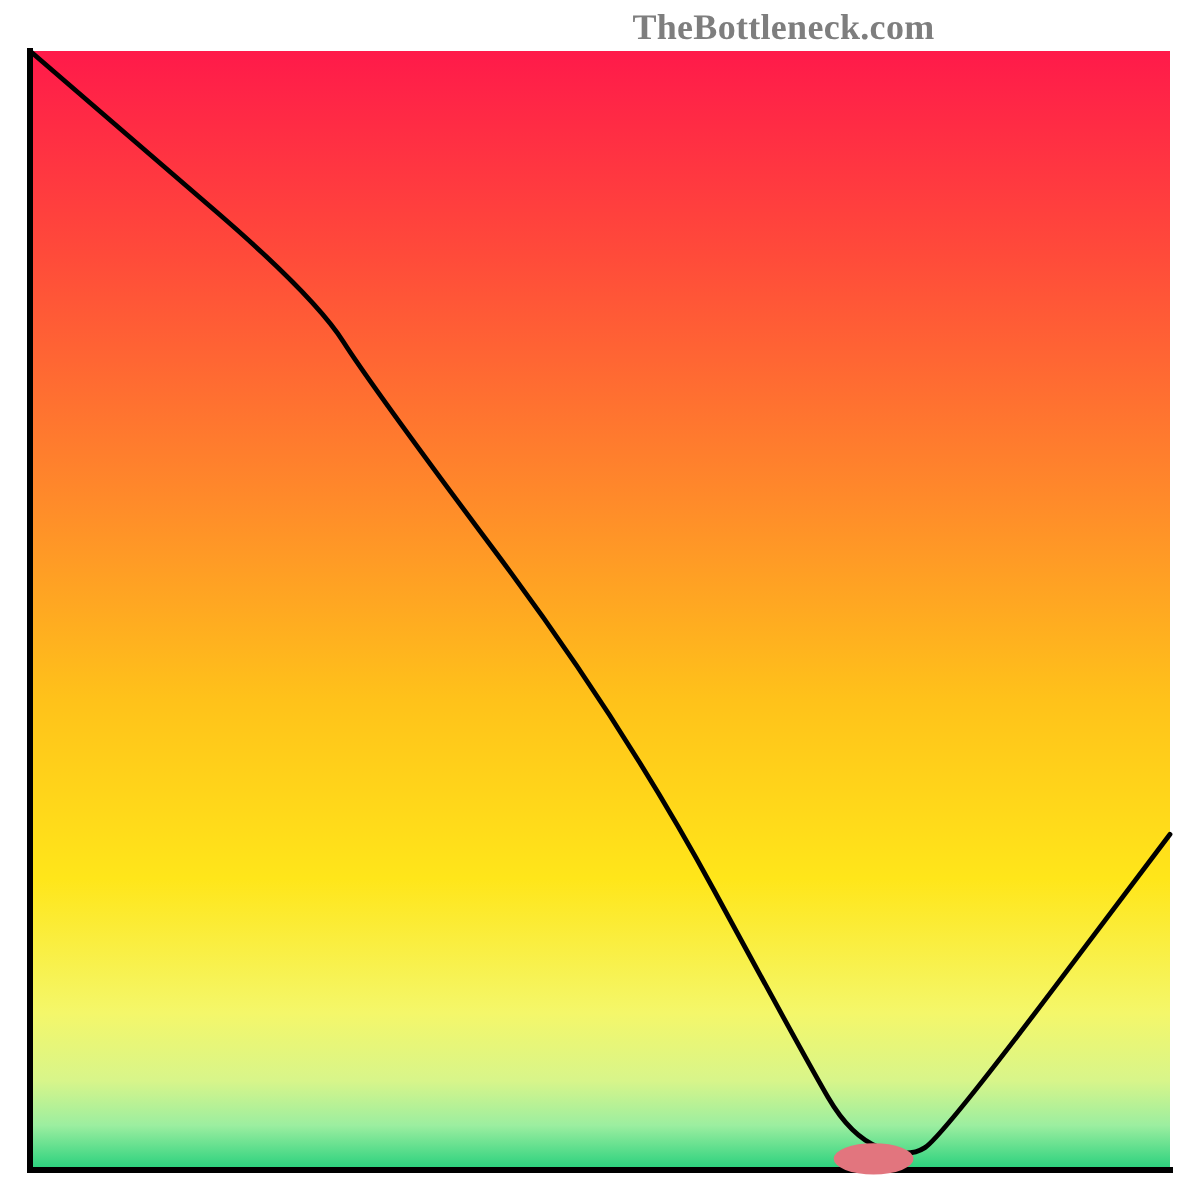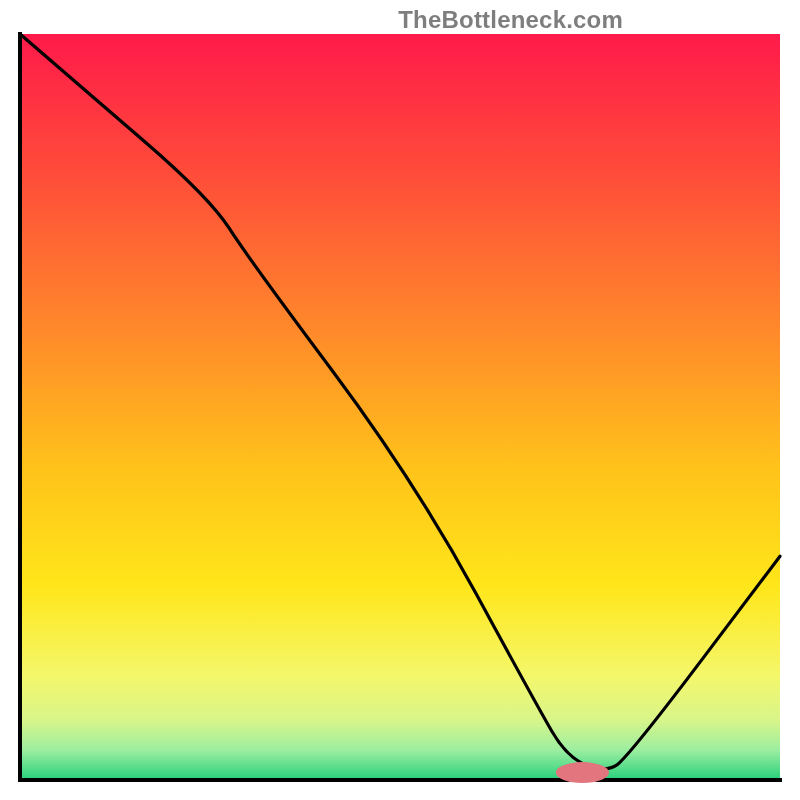--- a/index.html
+++ b/index.html
@@ -7,20 +7,21 @@
     padding: 0;
     width: 800px;
     height: 800px;
     background: #ffffff;
     font-family: Arial, Helvetica, sans-serif;
   }
   .frame {
     position: relative;
     width: 635px;
     height: 800px;
+    font-family: Liberation Serif, serif;
   }
   .attribution {
     position: absolute;
     top: 6px;
     right: 12px;
     font-size: 24px;
     font-weight: 600;
     color: #7e7e7e;
     letter-spacing: 0.2px;
   }

